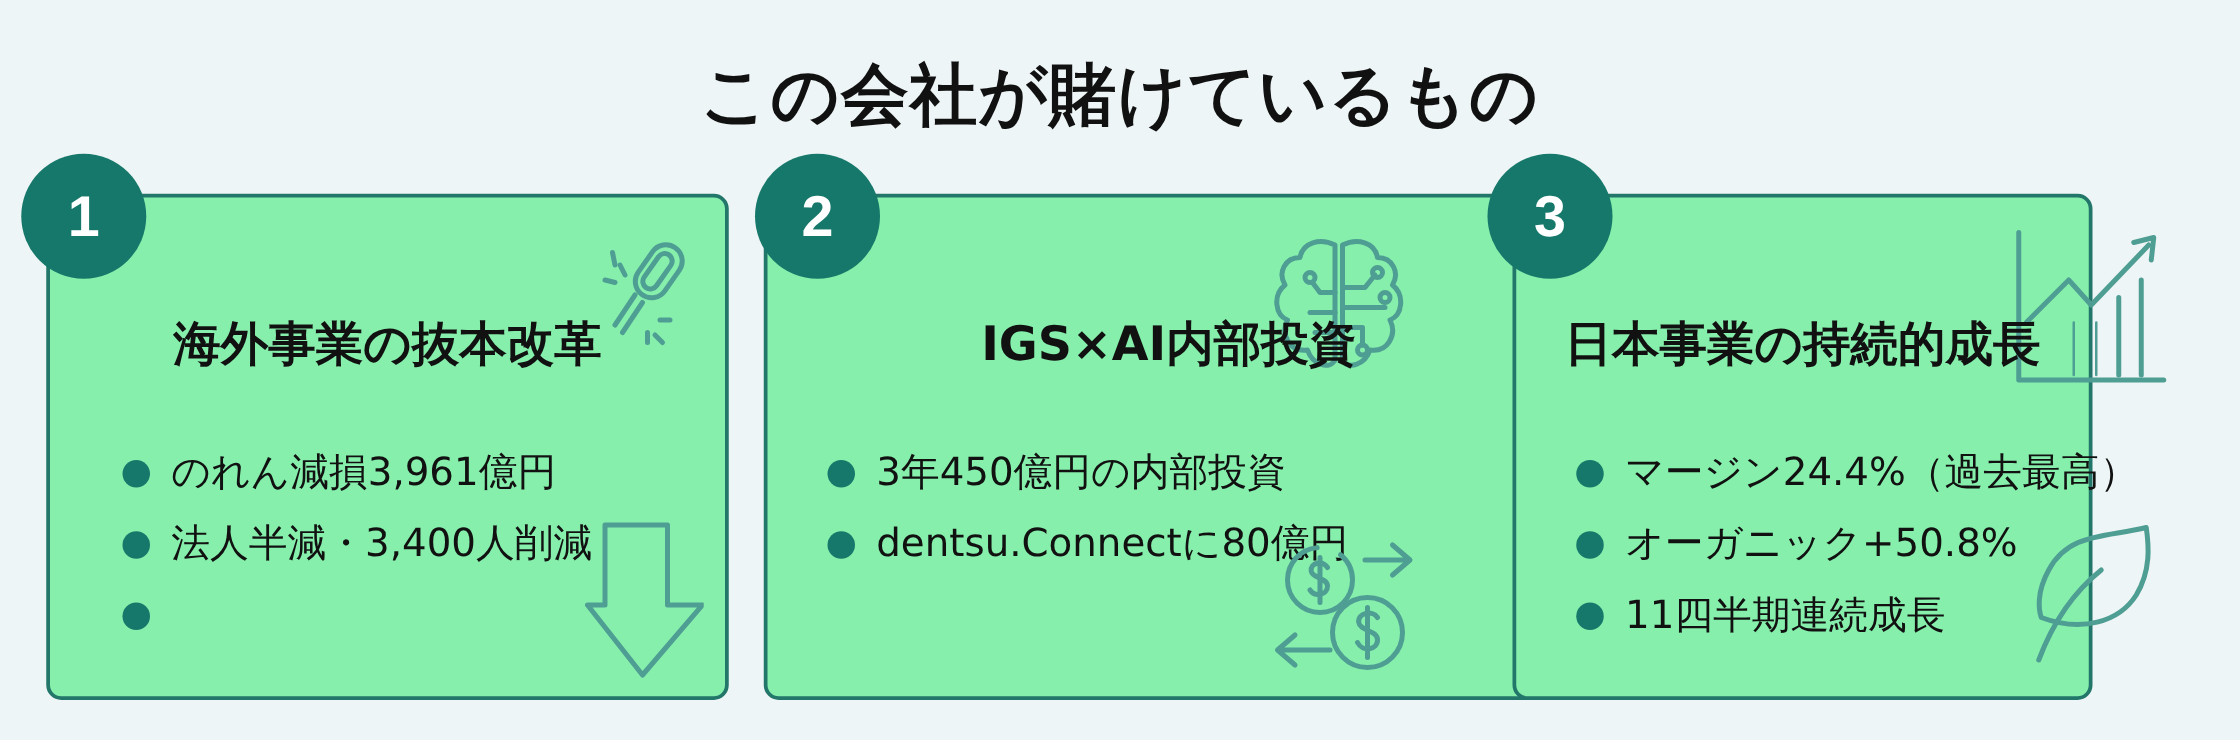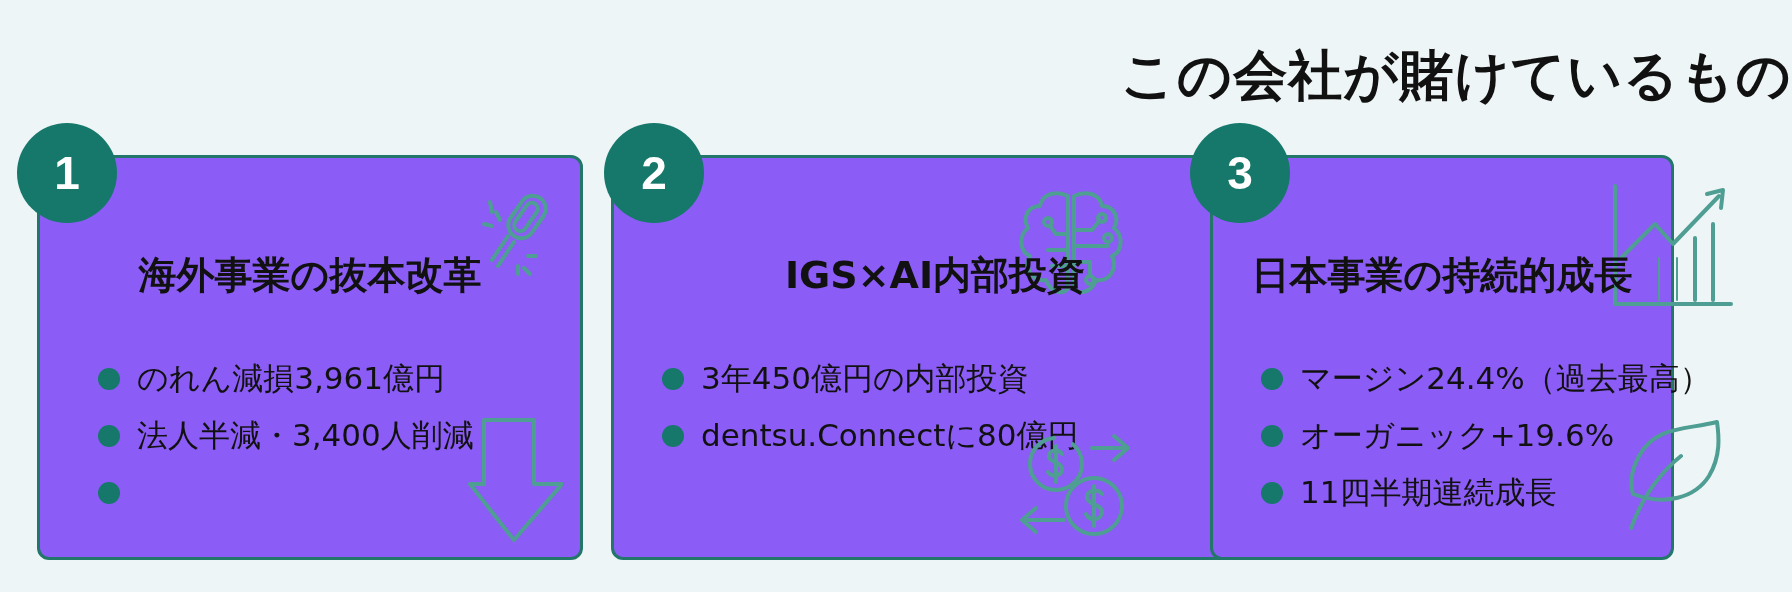--- a/index.html
+++ b/index.html
@@ -3,26 +3,26 @@
 <meta charset="utf-8">
 <style>
   html, body { margin:0; padding:0; }
   body {
     width:1792px; height:592px; overflow:hidden; position:relative;
     background:#eef5f6;
     font-family:"DejaVu Sans","Liberation Sans",sans-serif;
     color:#111;
   }
   .title {
-    position:absolute; left:0; top:36px; width:1792px; text-align:right;
+    position:absolute; left:0; top:36px; width:1792px; text-align:center;
     font-size:54px; font-weight:bold; letter-spacing:1px; line-height:80px;
   }
   .card {
     position:absolute; top:155px; height:405px;
-    background:#8b5cf6; border:3px solid #23776a; border-radius:12px;
+    background:#86efac; border:3px solid #23776a; border-radius:12px;
     box-sizing:border-box;
   }
   .badge {
     position:absolute; width:100px; height:100px; border-radius:50%;
     background:#16786a; color:#fff; font-weight:bold; font-size:46px;
     display:flex; align-items:center; justify-content:center; top:123px;
     font-family:"Liberation Sans","DejaVu Sans",sans-serif;
   }
   .heading {
     position:absolute; left:0; right:0; top:92px; text-align:center;
@@ -100,21 +100,21 @@
     <path d="M10 76 L44 42 L62 62 L108 14"></path>
     <path d="M96 12 L112 8 L110 26"></path>
     <path d="M84 56 L84 118"></path>
       <path d="M102 42 L102 118"></path>
     <path d="M66 76 L66 118" stroke-width="2"></path>
       <path d="M48 76 L48 118" stroke-width="2"></path>
   </svg>
   <div class="heading">日本事業の持続的成長</div>
   <ul class="list" style="left:40px;">
     <li><span class="dot"></span><span>マージン24.4%（過去最高）</span></li>
-    <li><span class="dot"></span><span>オーガニック+19.6%</span></li>
+    <li><span class="dot"></span><span>オーガニック+50.8%</span></li>
     <li><span class="dot"></span><span>11四半期連続成長</span></li>
   </ul>
   <svg class="icon" style="left:412px; top:258px;" width="100" height="120" viewBox="0 0 100 120">
     <path d="M92 6 C60 14 30 10 14 40 C4 58 6 72 8 78 C40 90 70 82 84 60 C96 40 94 20 92 6 Z"></path>
     <path d="M56 40 C36 56 18 80 6 112"></path>
   </svg>
 </div>
 <div class="badge" style="left:1190px;">3</div>
 
 </body></html>

